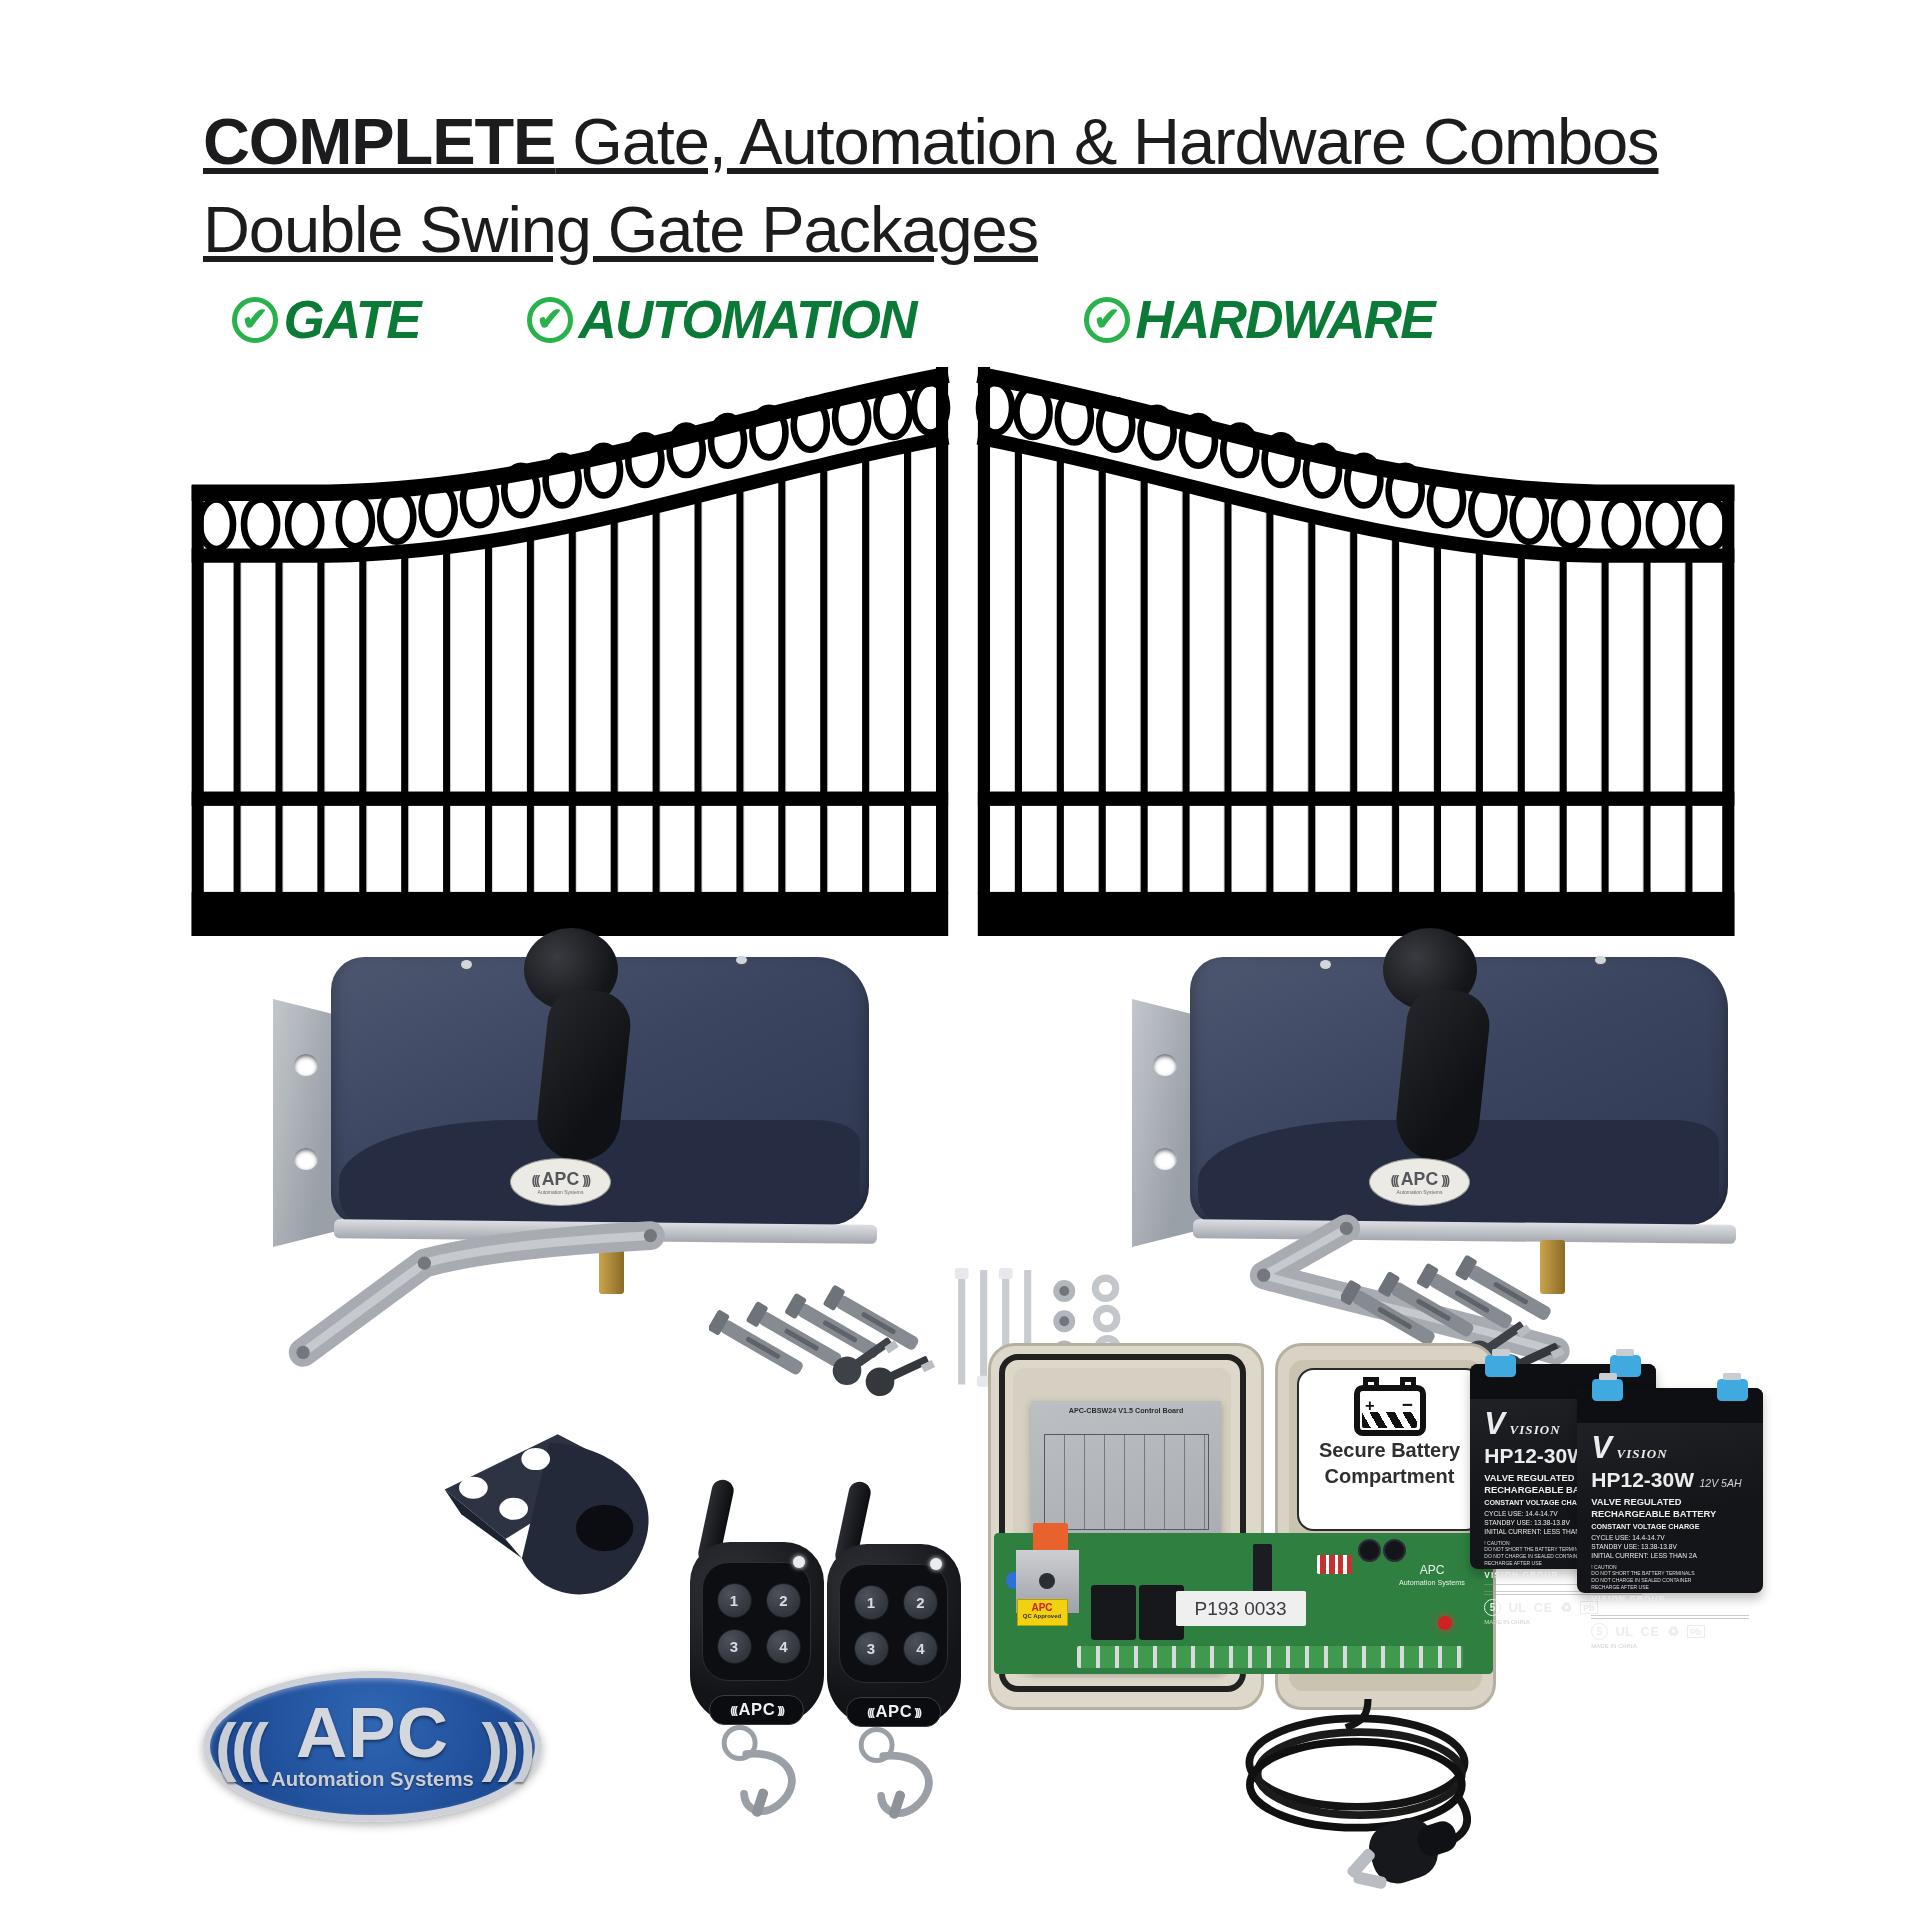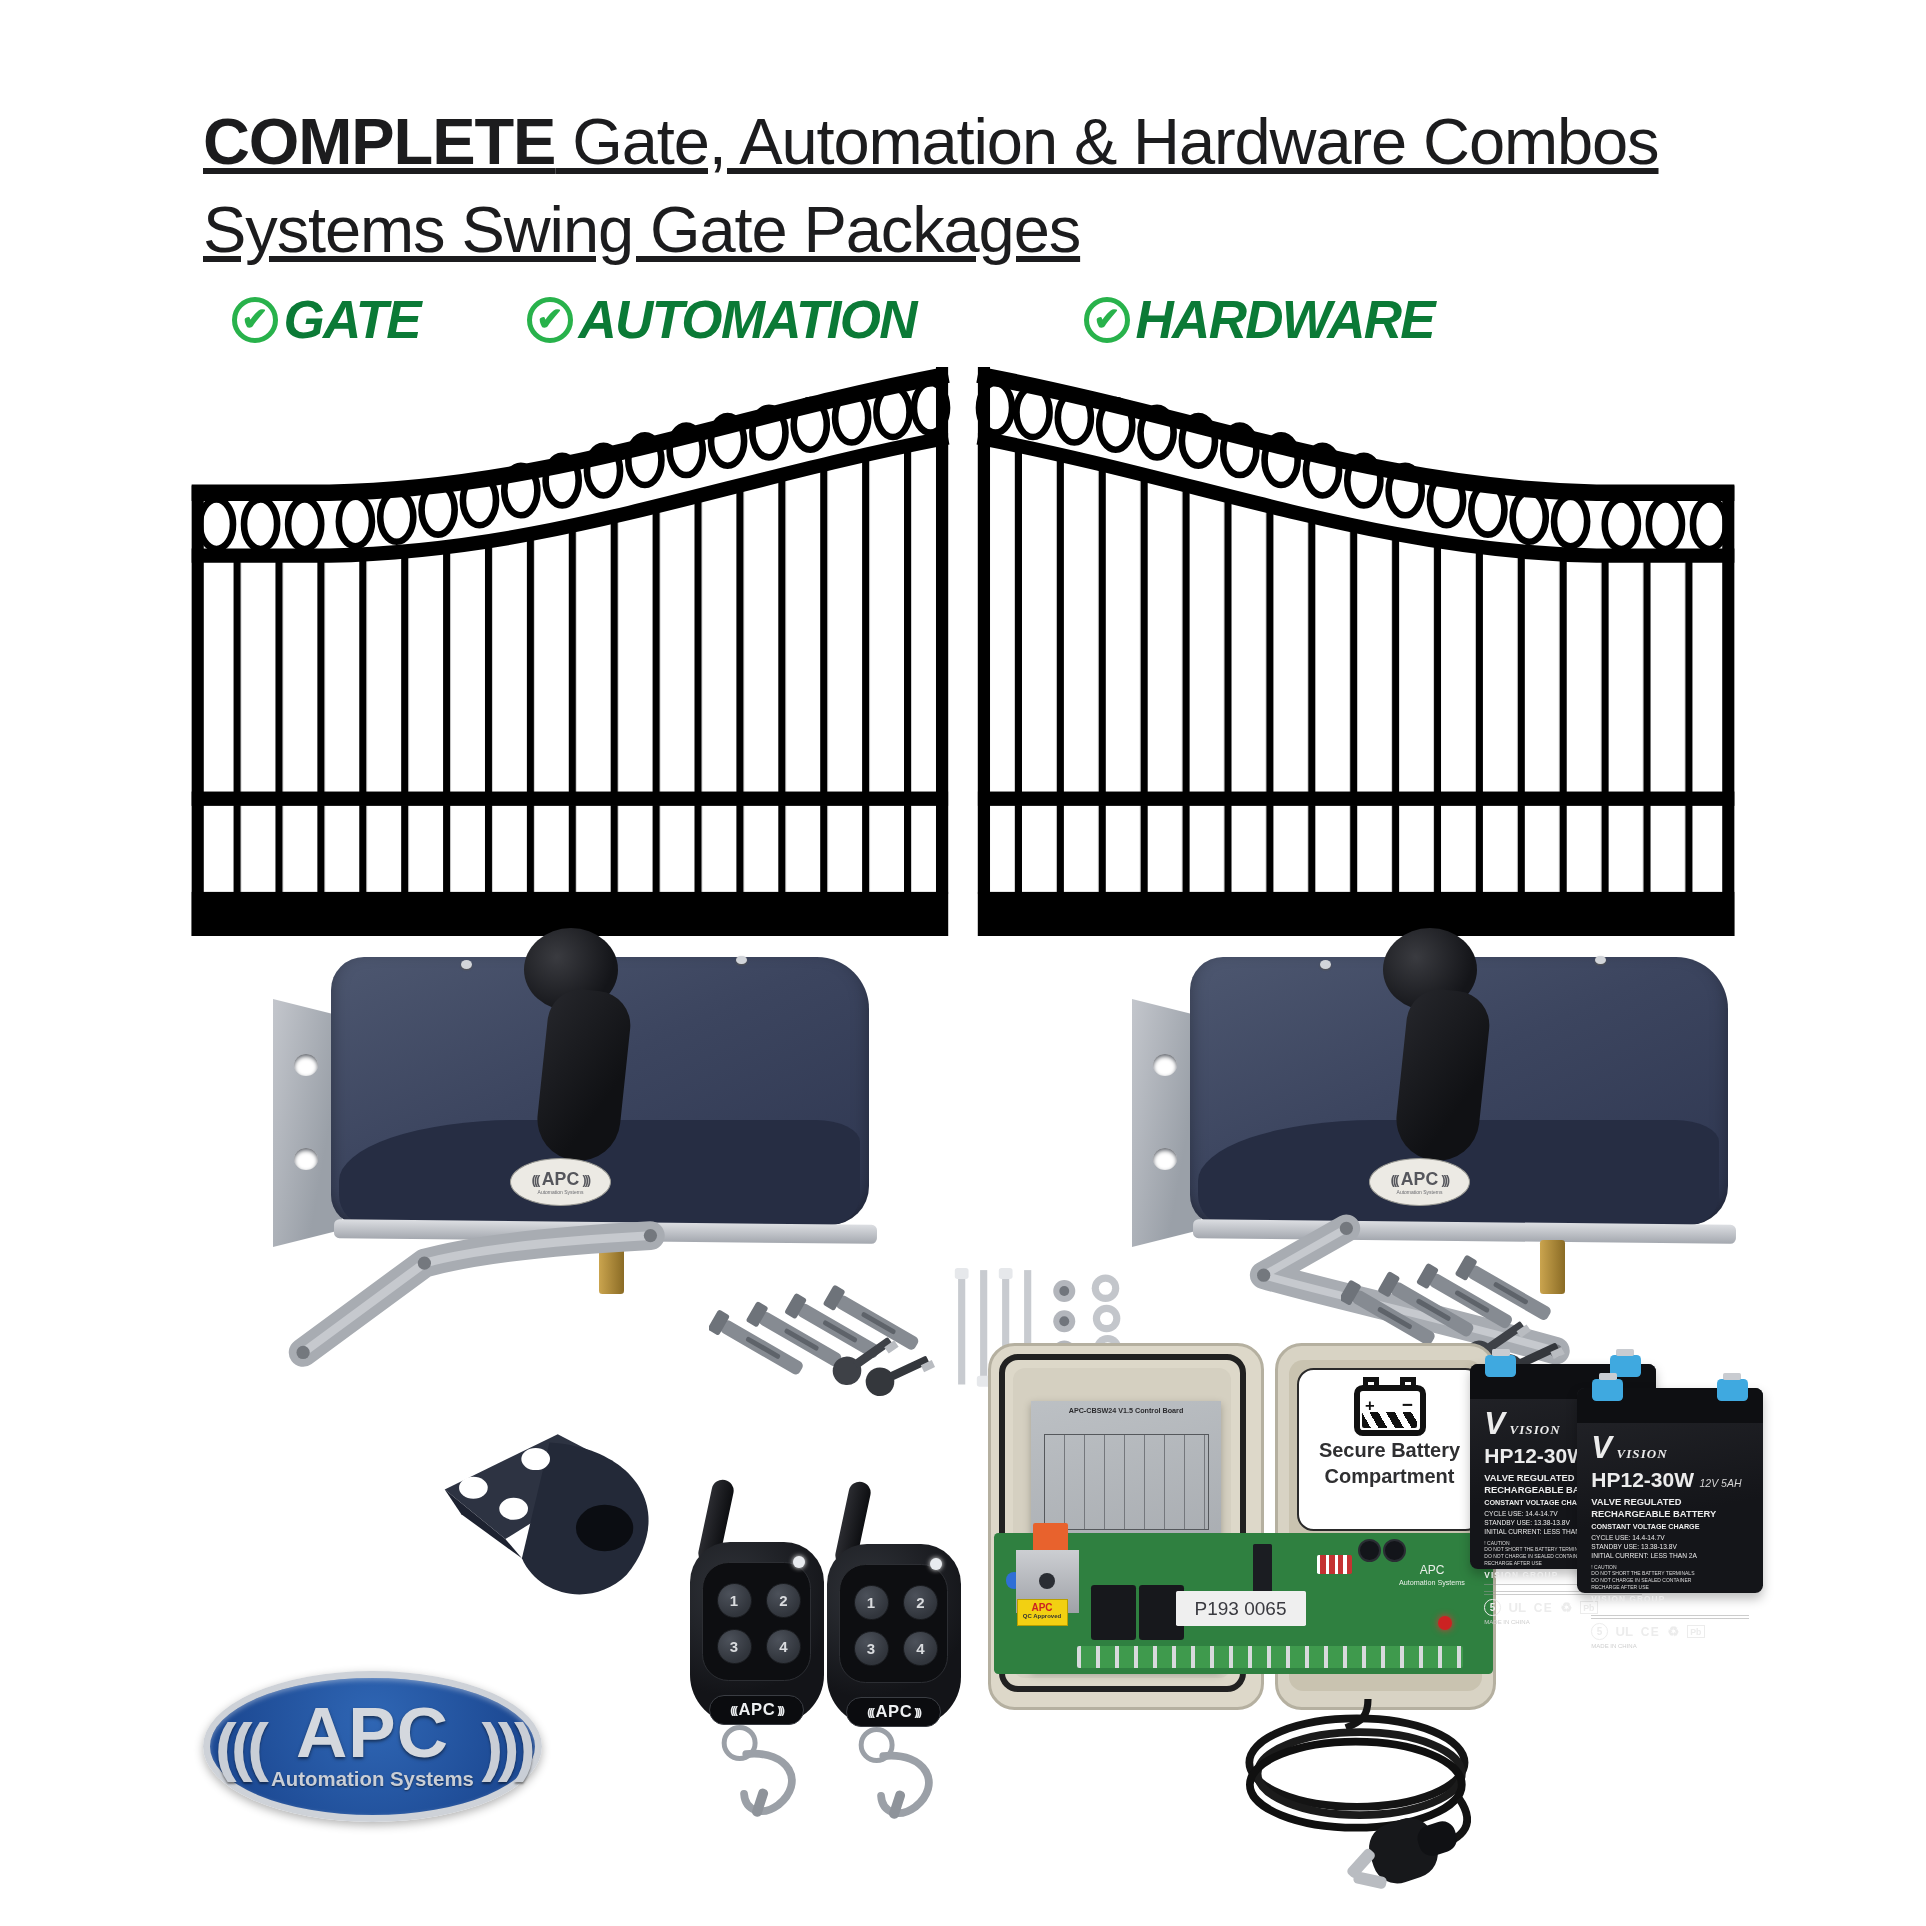--- a/index.html
+++ b/index.html
@@ -149,21 +149,21 @@
               text-shadow:0 2.2px 3.3px rgba(0,0,0,.5);}
   .logo-sub{font-size:20.4px;font-weight:700;color:#c9ced6;text-shadow:0 1.1px 1.7px rgba(0,0,0,.5);margin-top:1.1px;}
 </style>
 </head>
 <body>
 
 <div class="stage">
 
   <div class="abs hdr">
     <div class="hdr-line"><span class="hdr-bold">COMPLETE</span><span> Gate, Automation &amp; Hardware Combos</span></div>
-    <div class="hdr-line">Systems Swing Gate Packages</div>
+    <div class="hdr-line">Double Swing Gate Packages</div>
   </div>
 
   <div class="abs feat" style="left:232px;">
     <div class="feat-ico">
         <span class="feat-chk">✔</span>
       </div>
     <div class="feat-lb">GATE</div>
   </div>
   <div class="abs feat" style="left:527px;">
     <div class="feat-ico">
@@ -483,21 +483,21 @@
       <div class="abs pcb-relay" style="left:145px;"></div>
       <div class="abs pcb-qc">
         <div class="pcb-qc-a">APC</div>
         <div class="pcb-qc-b">QC Approved</div>
       </div>
       <div class="abs pcb-ic"></div>
       <div class="abs pcb-dip"></div>
       <div class="abs pcb-cap" style="left:364px;"></div>
       <div class="abs pcb-cap" style="left:389px;"></div>
       <div class="abs pcb-stick">
-          <span>P193 0065</span>
+          <span>P193 0033</span>
         </div>
       <div class="abs pcb-brand">
         <div class="pcb-brand-a">APC</div>
         <div class="pcb-brand-b">Automation Systems</div>
       </div>
       <div class="abs pcb-led"></div>
       <div class="abs pcb-term"></div>
     </div>
   </div>
 

